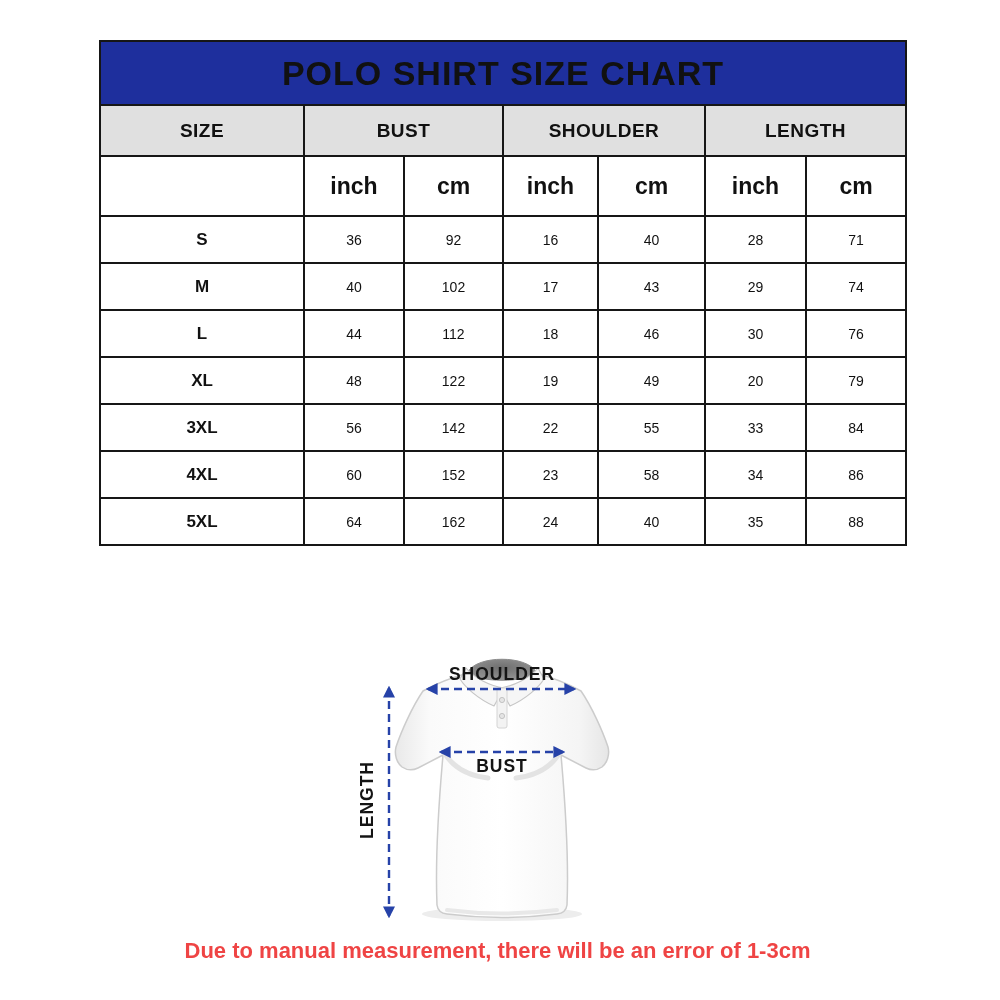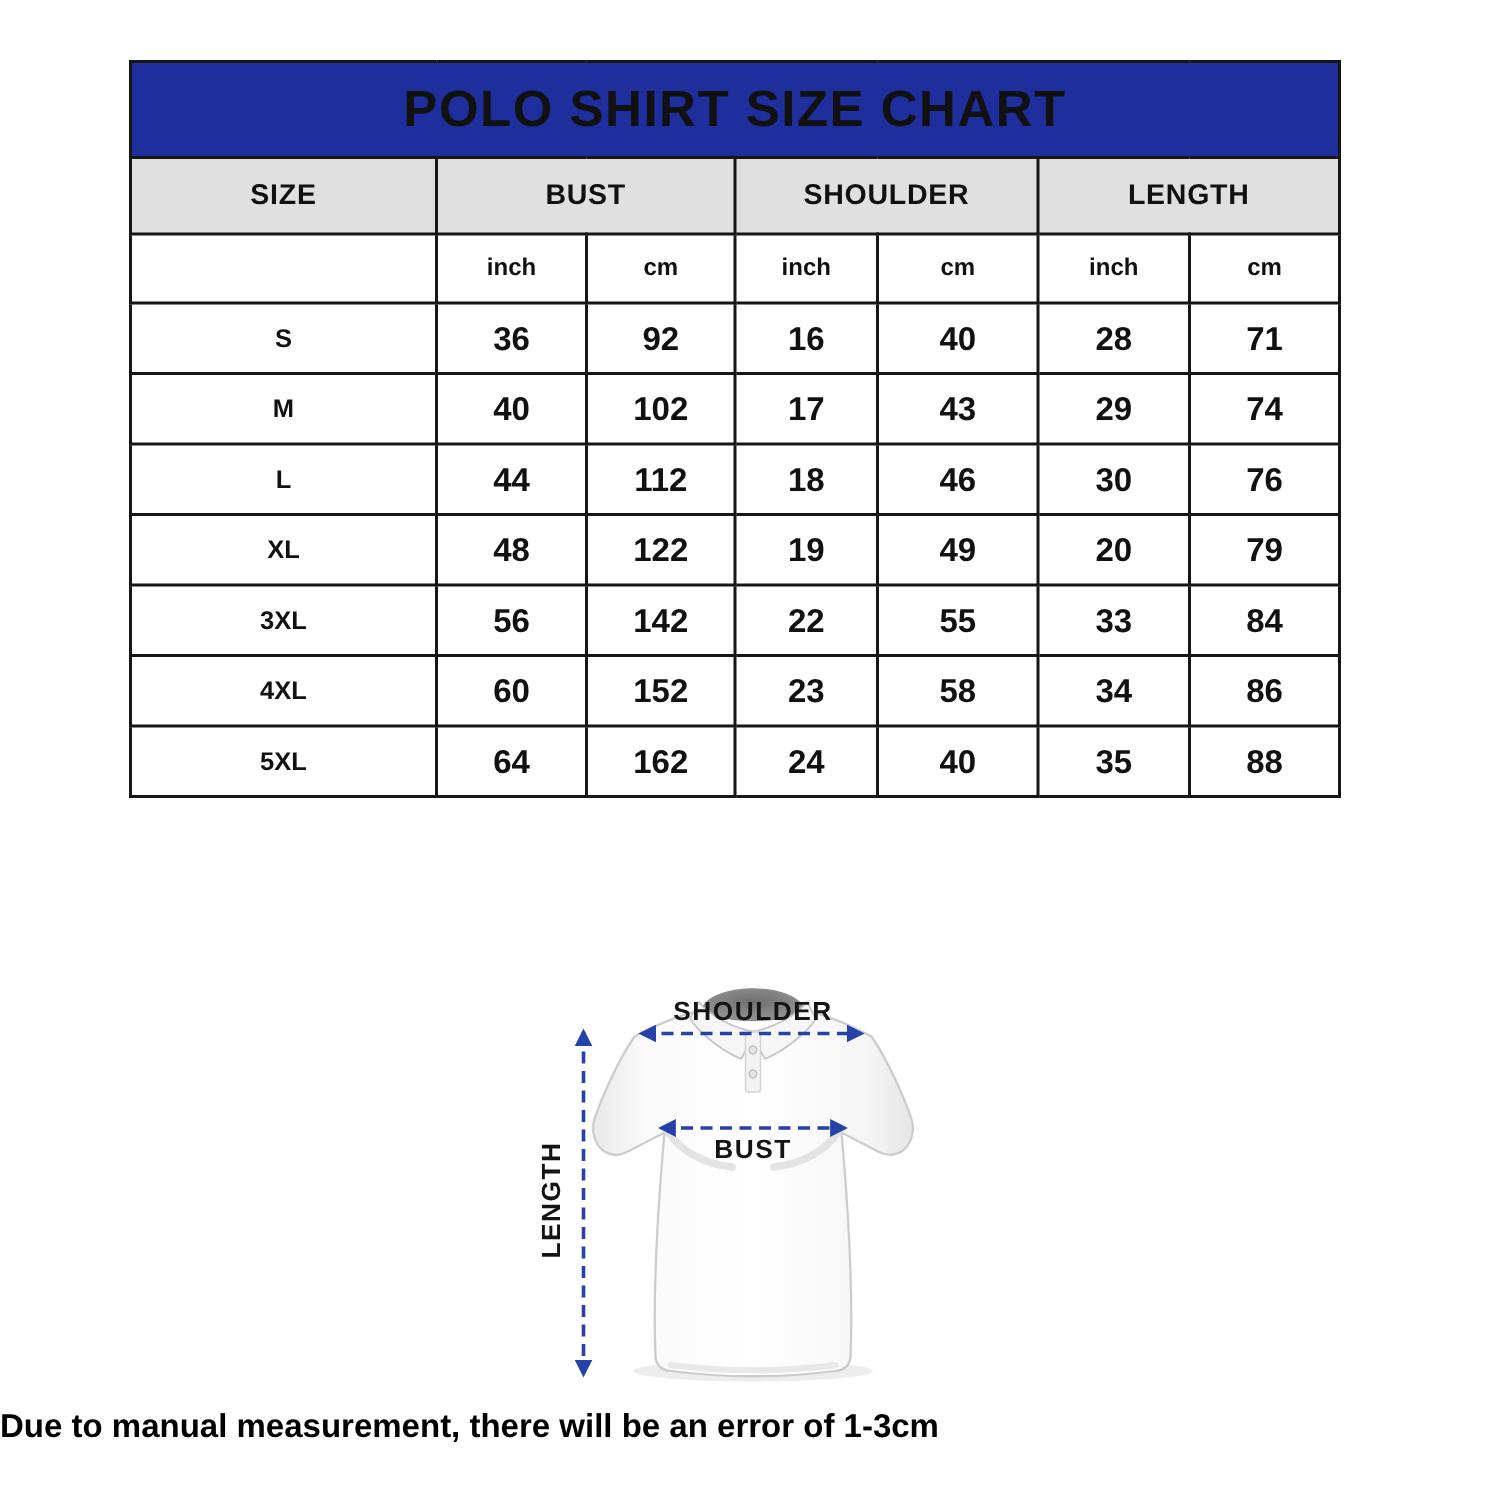--- a/index.html
+++ b/index.html
@@ -6,21 +6,21 @@
   html, body { background: #ffffff; }
   body {
     width: 1000px; height: 1000px;
     position: relative;
     font-family: "Liberation Sans", "DejaVu Sans", sans-serif;
   }
   .stage { position: absolute; inset: 0; background: #ffffff; }
 
   
   table.size-table {
-    position: absolute; left: 86px; top: 40px;
+    position: absolute; left: 99px; top: 40px;
     width: 806px;
     border-collapse: collapse;
     table-layout: fixed;
     border-radius: 25px;
   }
   table.size-table th, table.size-table td {
     border: 2px solid #161616;
     text-align: center;
     vertical-align: middle;
     color: #111111;
@@ -34,44 +34,45 @@
     letter-spacing: 1px;
   }
   tr.group-row th {
     height: 51px;
     background: #e0e0e0;
     font-size: 19px;
     font-weight: bold;
     letter-spacing: .5px;
   }
   tr.unit-row th {
-    height: 46px;
+    height: 60px;
     background: #ffffff;
-    font-size: 16px;
+    font-size: 23px;
     font-weight: bold;
   }
   tbody tr { height: 47px; background: #ffffff; }
   tbody th { font-size: 17px; font-weight: bold; }
-  tbody td { font-size: 22px; font-weight: bold; color: #1c1c1c; }
+  tbody td { font-size: 14px; font-weight: normal; color: #1c1c1c; }
 
   
   svg.figure { position: absolute; left: 352px; top: 642px; }
   .fig-label {
     font-family: "Liberation Sans", sans-serif;
     font-weight: bold;
     font-size: 17.5px;
     fill: #141414;
     letter-spacing: 1px;
   }
 
   
   .note {
     position: absolute;
     left: 0; top: 938px; width: 995px;
-    color: #000000;
+    text-align: center;
+    color: #ef4444;
     font-size: 22px;
     font-weight: bold;
   }
 </style>
 </head>
 <body>
 
 <div class="stage">
 
   <table class="size-table">

